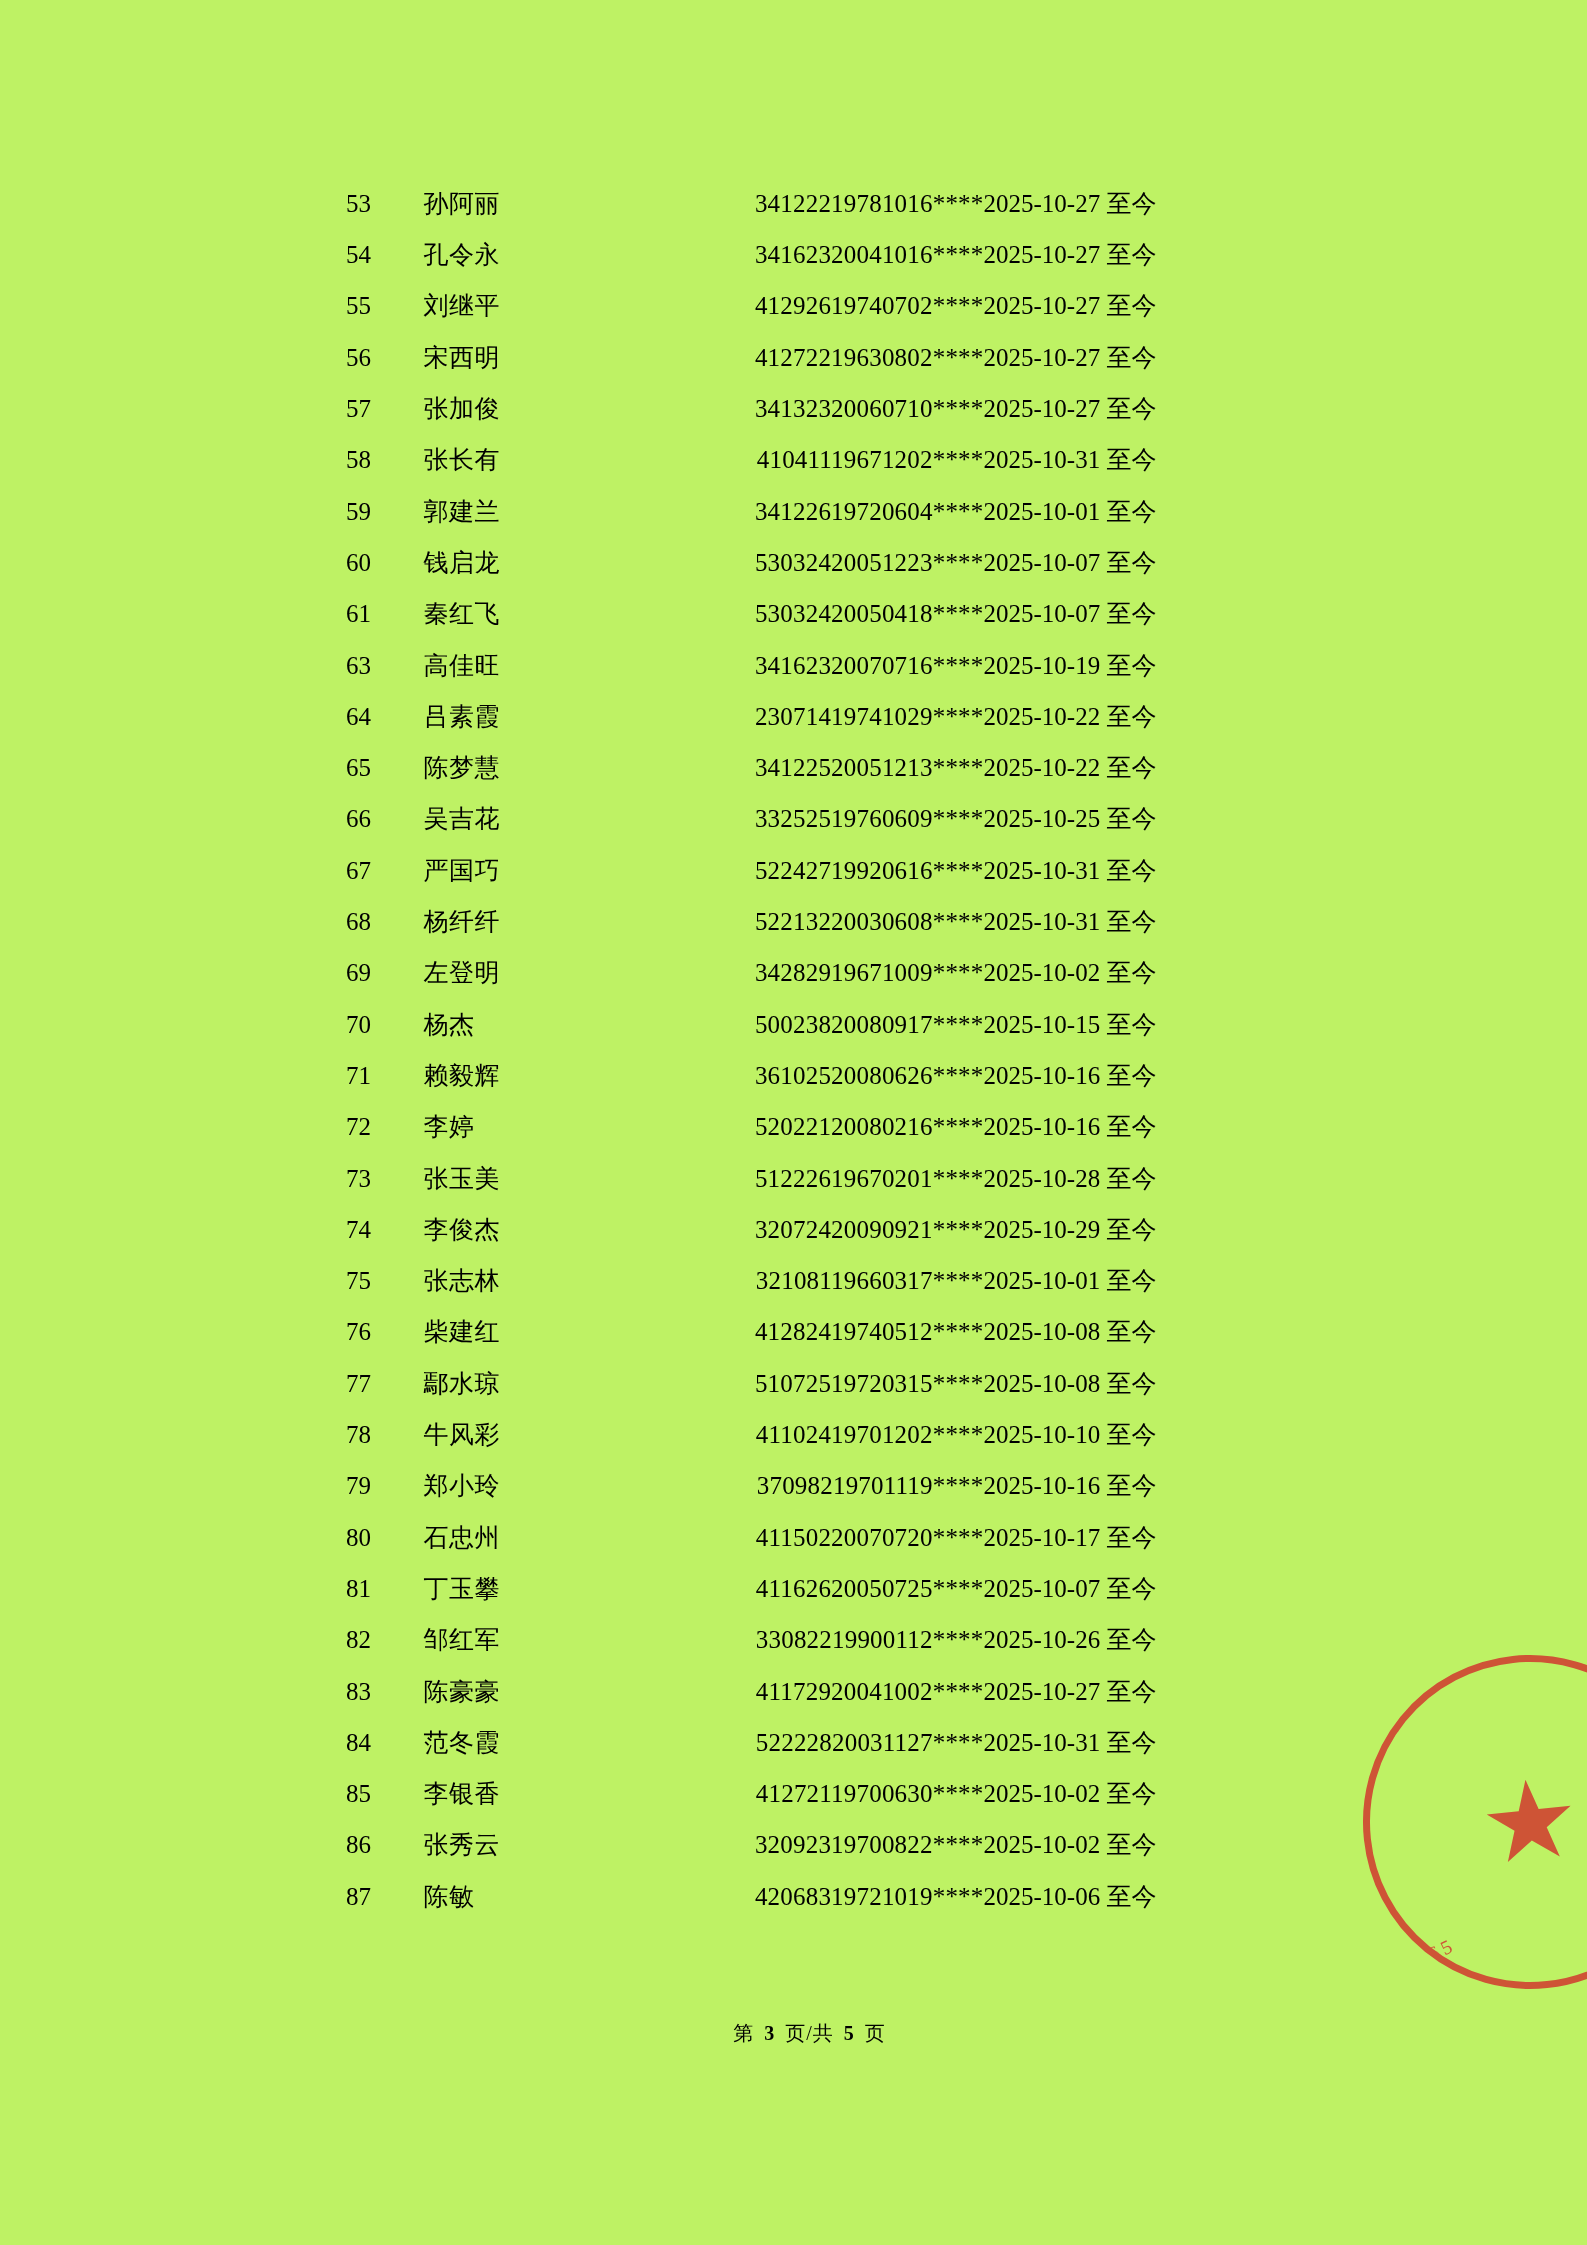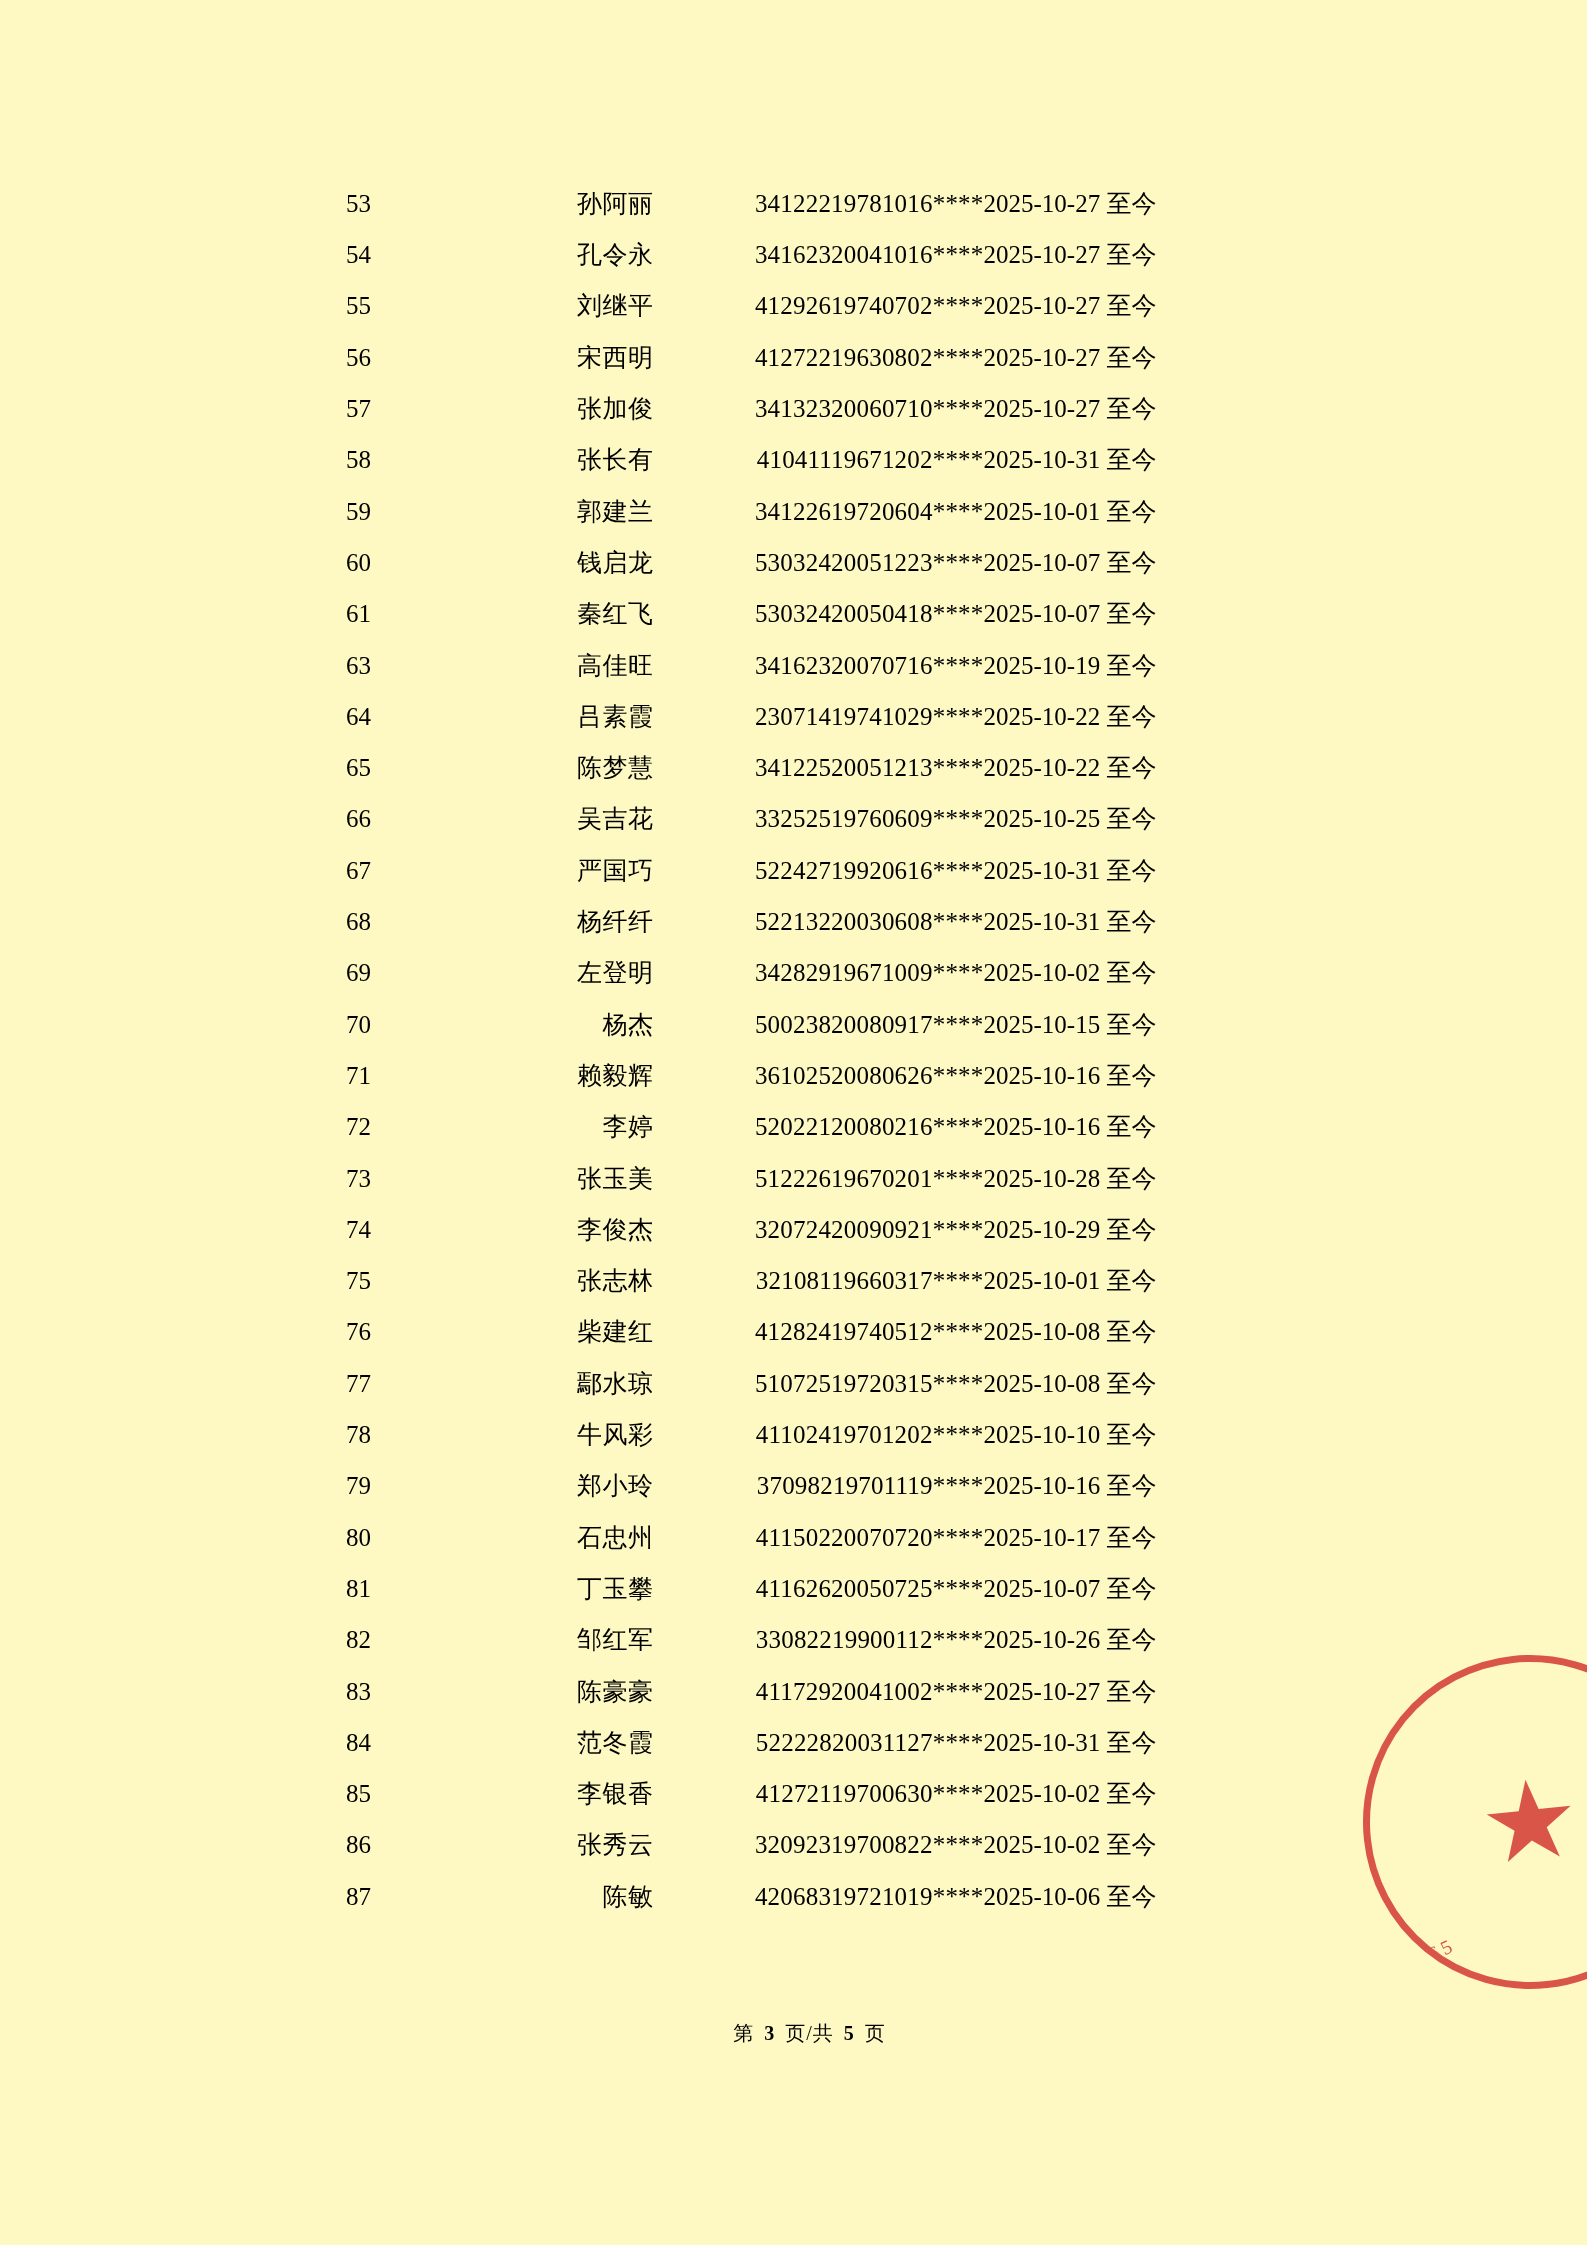--- a/index.html
+++ b/index.html
@@ -14,21 +14,21 @@
     font-family: "Liberation Serif", "DejaVu Serif", serif;
     color: #000000;
     overflow: hidden;
   }
   .page {
     position: absolute;
     left: 0;
     top: 0;
     width: 1587px;
     height: 2245px;
-    background: #fef9c3;
+    background: #bef264;
   }
   .content {
     position: absolute;
     left: 0;
     top: 178px;
     width: 1587px;
   }
   table.roster {
     border-collapse: collapse;
     margin: 0 auto;
@@ -43,21 +43,21 @@
     line-height: 1.1;
     white-space: nowrap;
   }
   td.c-index {
     width: 130px;
     text-align: center;
     font-family: "Liberation Serif", "DejaVu Serif", serif;
   }
   td.c-name {
     width: 230px;
-    text-align: right;
+    text-align: left;
     letter-spacing: 0.5px;
   }
   td.c-id {
     width: 330px;
     text-align: right;
     padding-left: 10px;
     font-size: 24px;
     letter-spacing: 0.2px;
   }
   td.c-period {

